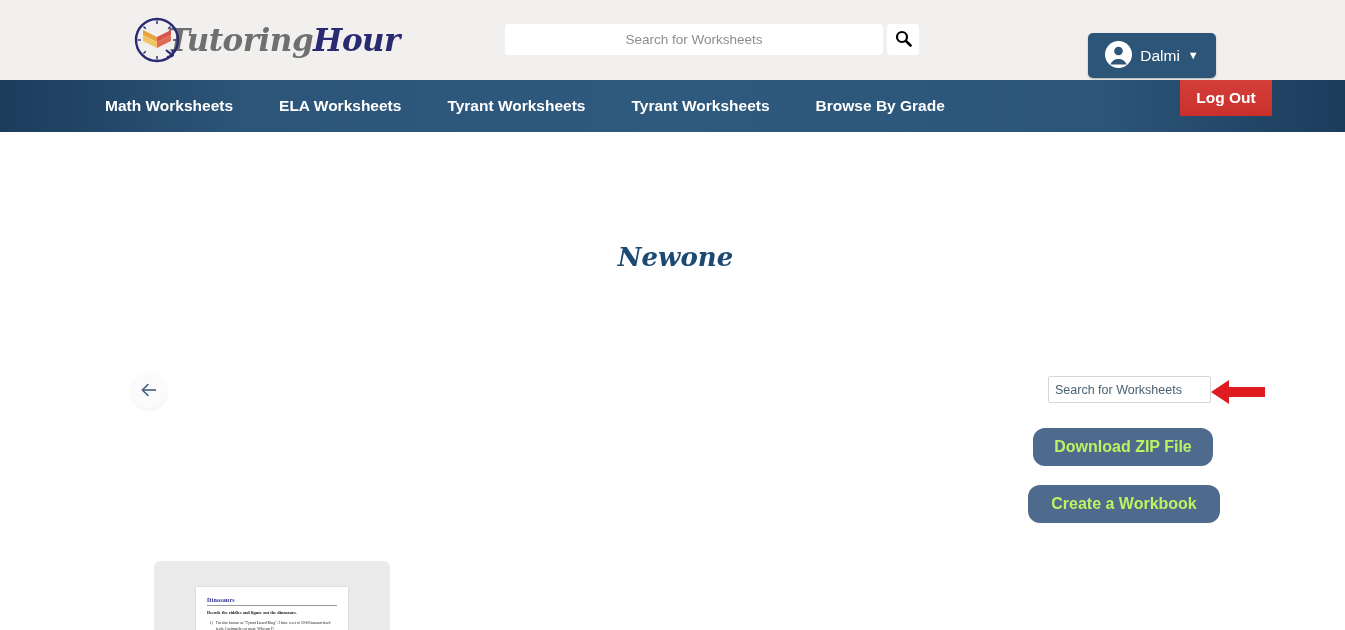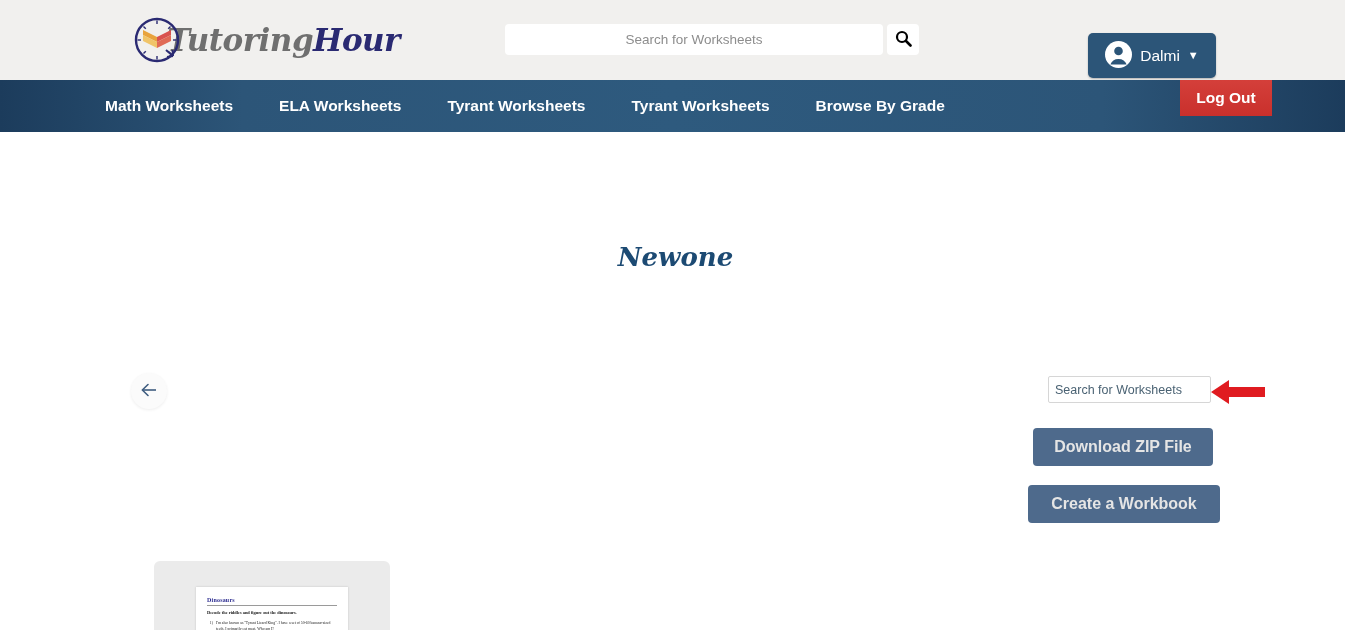--- a/index.html
+++ b/index.html
@@ -213,22 +213,22 @@
     top: 2px;
     width: 56px;
     height: 28px;
   }
 
   .panel-btn {
     display: block;
     height: 38px;
     background: #4e6a8c;
     border: none;
-    border-radius: 4px;
-    color: #e5e5e5;
+    border-radius: 12px;
+    color: #bef264;
     font-size: 16px;
     font-weight: bold;
     cursor: pointer;
     font-family: "Liberation Sans", sans-serif;
     white-space: nowrap;
   }
   .btn-zip {
     width: 180px;
     margin-left: 13px;
     margin-top: 25px;

